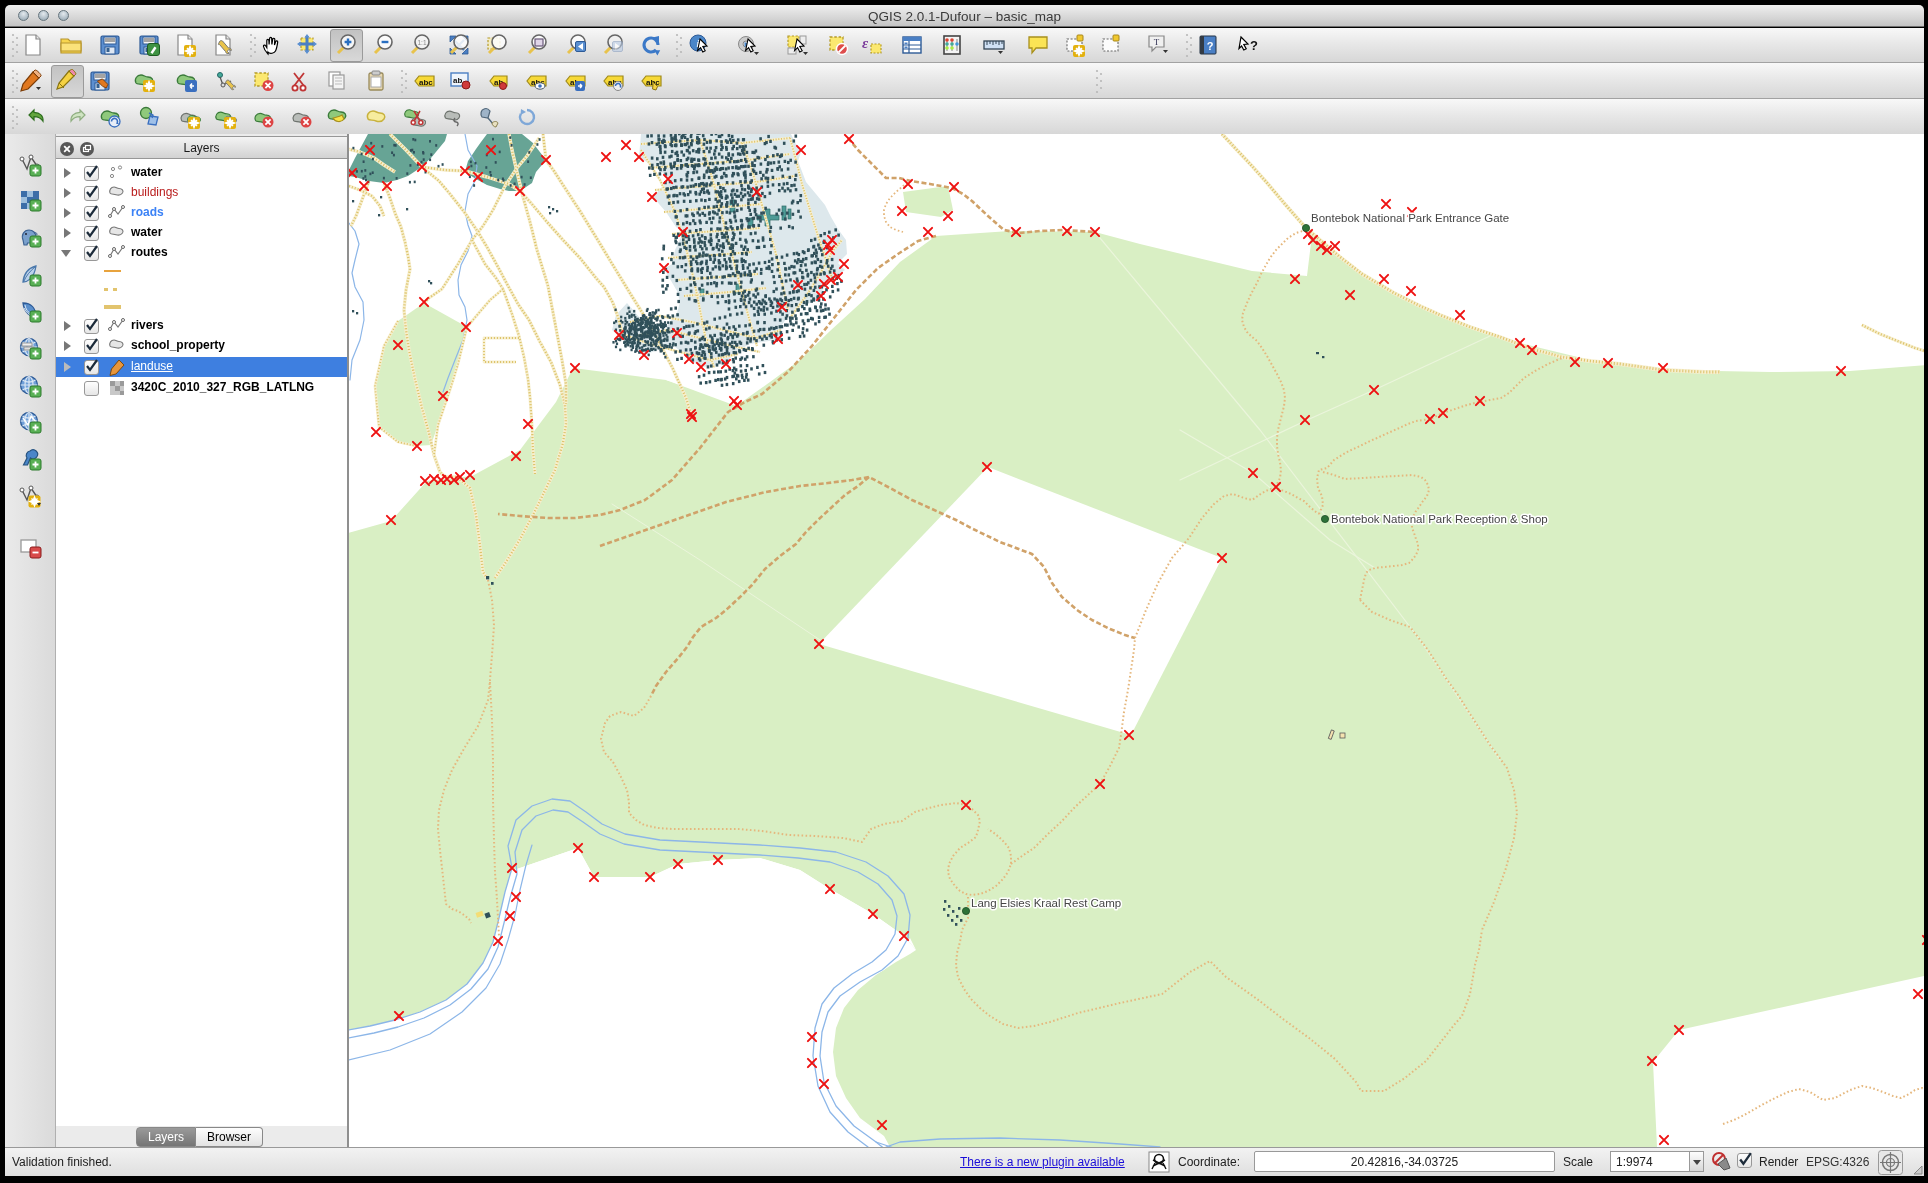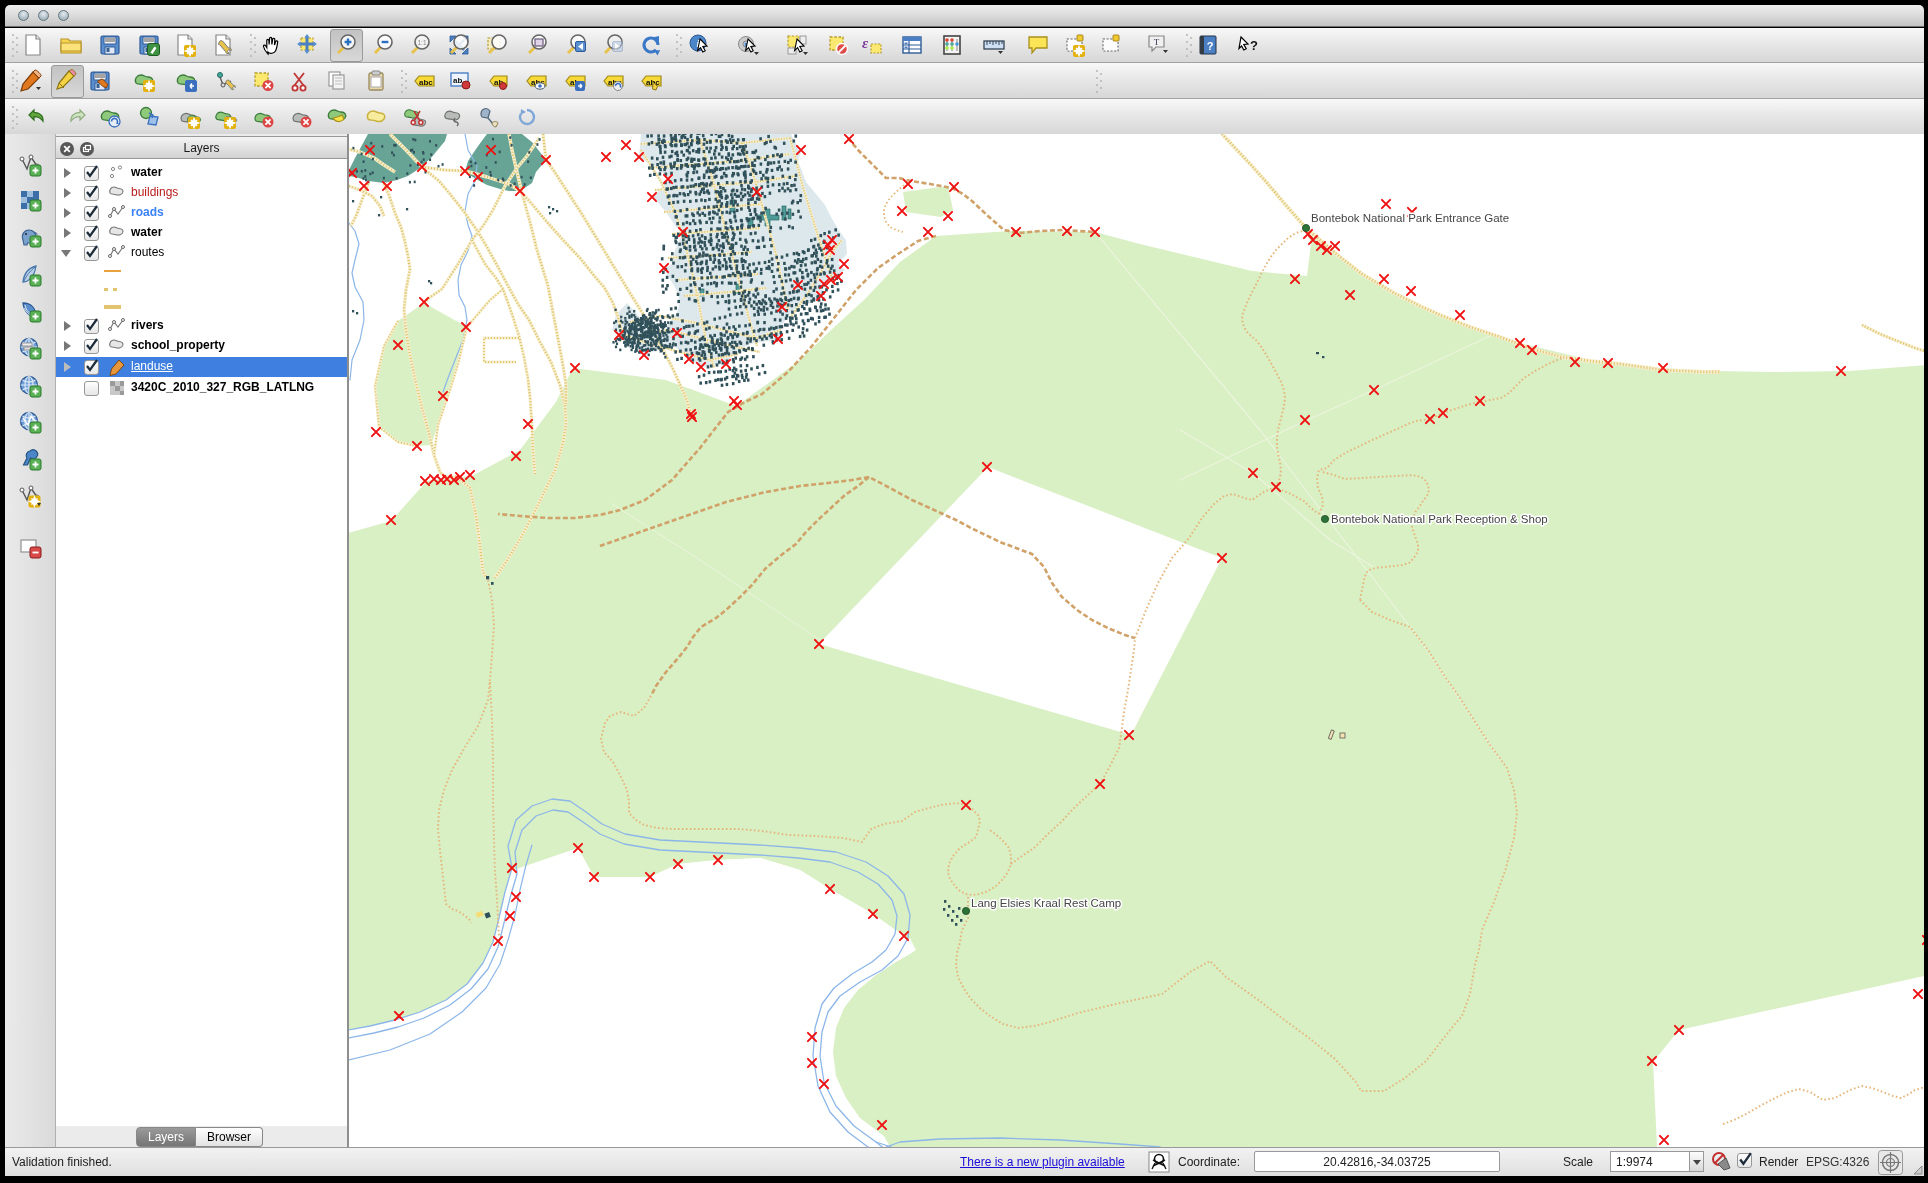--- a/index.html
+++ b/index.html
@@ -14,20 +14,21 @@
 #ptree { position:absolute; left:56px; top:159px; width:292px; height:967px; background:#fff; }
 .cb { position:absolute; width:15px; height:15px; background:linear-gradient(#fefefe,#e6e6e6); border:1px solid #989898; border-radius:3px; }
 #statusbar { position:absolute; left:5px; top:1147px; width:1919px; height:29px; background:linear-gradient(#f2f2f2,#dfdfdf); border-top:1px solid #999; font-size:12px; color:#222; }
 .seg { display:inline-block; height:20px; line-height:19px; padding:0 11px; border:1px solid #888; font-size:12px; }
 </style></head>
 <body>
 <div id="titlebar">
   <div class="tl" style="left:13px"></div>
     <div class="tl" style="left:33px"></div>
     <div class="tl" style="left:53px"></div>
+  <div id="title">QGIS 2.0.1-Dufour – basic_map</div>
 </div>
 <div class="toolrow" style="top:28px;height:35px"></div>
 <div class="toolrow" style="top:63px;height:36px"></div>
 <div class="toolrow" style="top:99px;height:36px"></div>
 <div style="position:absolute;left:330px;top:29px;width:33px;height:33px;background:linear-gradient(#c2c2c2,#d8d8d8);border:1px solid #9a9a9a;border-radius:3px"></div>
 <div style="position:absolute;left:51px;top:65px;width:33px;height:33px;background:linear-gradient(#c2c2c2,#d8d8d8);border:1px solid #9a9a9a;border-radius:3px"></div>
 <svg style="position:absolute;left:11px;top:32px" width="9" height="26">
     <g fill="#b8b8b8">
       <circle cx="2" cy="3" r="1.1"></circle>
       <circle cx="6" cy="6" r="1.1"></circle>
@@ -695,21 +696,21 @@
       <svg width="15" height="15" viewBox="0 0 15 15" style="position:absolute;left:-1px;top:-3px">
         <path d="M3 8l3 4 7-10" fill="none" stroke="#1c2b3a" stroke-width="2.2"></path>
       </svg>
     </div>
     <div style="position:absolute;left:52px;top:85px;width:18px;height:18px"><svg width="18" height="18">
         <path d="M2 12l4-7 4 5 5-7" fill="none" stroke="#777" stroke-width="1.2"></path>
         <circle cx="2" cy="12" r="1.5" fill="#fff" stroke="#666"></circle>
         <circle cx="6" cy="5" r="1.5" fill="#fff" stroke="#666"></circle>
         <circle cx="15" cy="3" r="1.5" fill="#fff" stroke="#666"></circle>
       </svg></div>
-    <div style="position:absolute;left:75px;top:86px;font-size:12px;font-weight:normal;color:#000">routes</div>
+    <div style="position:absolute;left:75px;top:86px;font-size:12px;font-weight:bold;color:#000">routes</div>
     <div style="position:absolute;left:5px;top:91px;width:0;height:0;border-top:7px solid #777;border-left:5px solid transparent;border-right:5px solid transparent"></div>
     <div style="position:absolute;left:48px;top:111px;width:17px;height:2px;background:#e8a33d"></div>
     <div style="position:absolute;left:48px;top:129px;width:4px;height:3px;background:#e2c46e"></div>
     <div style="position:absolute;left:57px;top:129px;width:4px;height:3px;background:#e2c46e"></div>
     <div style="position:absolute;left:48px;top:146px;width:17px;height:4px;background:#e2c46e"></div>
     <div style="position:absolute;left:8px;top:162px;width:0;height:0;border-left:7px solid #777;border-top:5px solid transparent;border-bottom:5px solid transparent"></div>
     <div class="cb" style="left:28px;top:160px">
       <svg width="15" height="15" viewBox="0 0 15 15" style="position:absolute;left:-1px;top:-3px">
         <path d="M3 8l3 4 7-10" fill="none" stroke="#1c2b3a" stroke-width="2.2"></path>
       </svg>
@@ -2905,21 +2906,21 @@
 </svg>
 <div id="statusbar">
   <div style="position:absolute;left:7px;top:7px">Validation finished.</div>
   <div style="position:absolute;left:955px;top:7px;color:#1a0dd8;text-decoration:underline">There is a new plugin available</div>
   <svg style="position:absolute;left:1143px;top:3px" width="22" height="22" viewBox="0 0 22 22">
       <rect x="1" y="1" width="20" height="20" fill="#fff" stroke="#888"></rect>
       <circle cx="11" cy="8" r="4.5" fill="none" stroke="#111" stroke-width="1.6"></circle>
       <path d="M7 12l-3 6M15 12l3 6M5 15l12-6M5 9l12 6" stroke="#111" stroke-width="1.4" fill="none"></path>
     </svg>
   <div style="position:absolute;left:1173px;top:7px">Coordinate:</div>
-  <div style="position:absolute;left:1249px;top:3px;width:246px;height:21px;background:#fff;border:1px solid #999;border-radius:2px;text-align:center;line-height:20px">20.42816,-34.03725</div>
+  <div style="position:absolute;left:1249px;top:3px;width:301px;height:21px;background:#fff;border:1px solid #999;border-radius:2px;text-align:center;line-height:20px">20.42816,-34.03725</div>
   <div style="position:absolute;left:1558px;top:7px">Scale</div>
   <div style="position:absolute;left:1605px;top:3px;width:80px;height:21px;background:#fff;border:1px solid #999;line-height:20px;padding-left:5px">1:9974</div>
   <div style="position:absolute;left:1685px;top:3px;width:14px;height:21px;background:linear-gradient(#fdfdfd,#d8d8d8);border:1px solid #999;border-left:none">
       <div style="margin:8px auto 0;width:0;height:0;border-top:5px solid #444;border-left:4px solid transparent;border-right:4px solid transparent"></div>
     </div>
   <svg style="position:absolute;left:1705px;top:2px" width="24" height="24" viewBox="0 0 24 24">
       <circle cx="9" cy="9" r="6" fill="none" stroke="#c03030" stroke-width="2"></circle>
       <path d="M5 13L13 5" stroke="#c03030" stroke-width="2"></path>
       <path d="M8 14l8-6 4 10-6 2z" fill="#8a8a8a" stroke="#555"></path>
     </svg>

